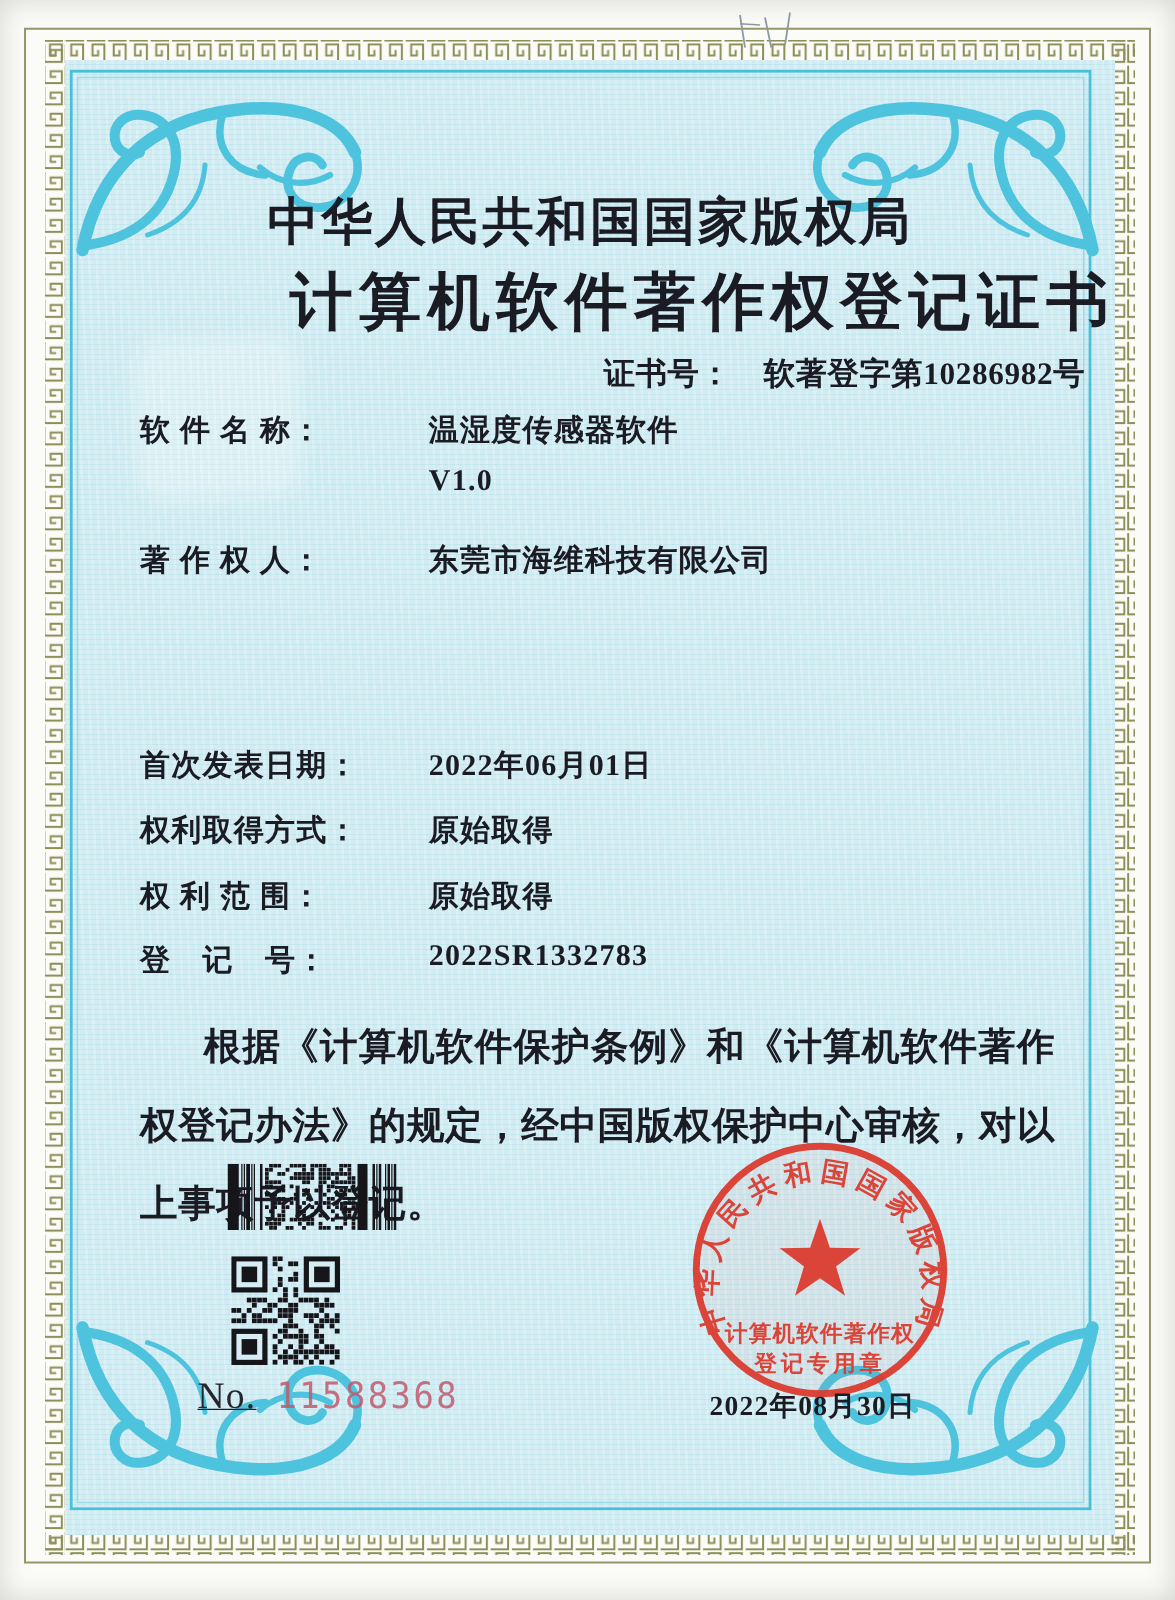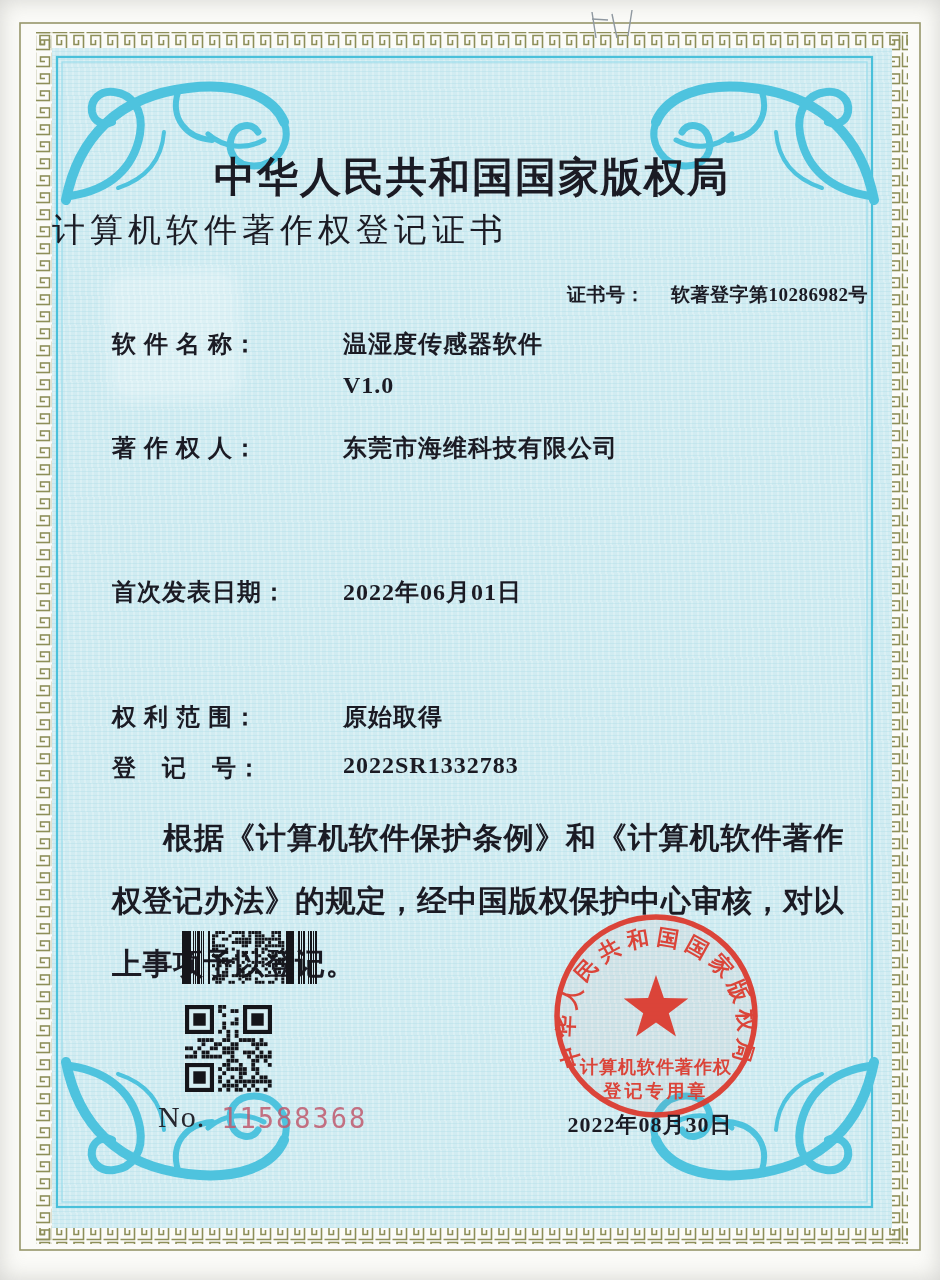--- a/index.html
+++ b/index.html
@@ -25,41 +25,41 @@
     position:absolute; left:110px; top:272px; width:128px; height:126px;
     border-radius:18px; background:rgba(255,255,255,.42);
     box-shadow:0 0 14px rgba(255,255,255,.65), inset 0 0 10px rgba(180,225,235,.5);
     transform:rotate(-2deg); opacity:.65;
   }
   .authority{
     position:absolute; left:52px; top:150px; width:840px; text-align:center;
     font-size:41px; font-weight:700; letter-spacing:2px; white-space:nowrap;
   }
   .cert-title{
-    position:absolute; left:52px; top:208px; width:840px; text-align:left;
-    font-size:33px; font-weight:400; letter-spacing:5px; white-space:nowrap;
+    position:absolute; left:52px; top:208px; width:840px; text-align:right;
+    font-size:50px; font-weight:700; letter-spacing:5px; white-space:nowrap;
   }
   .cert-no{
-    position:absolute; top:282px; right:72px; font-size:19px; font-weight:700;
+    position:absolute; top:282px; right:72px; font-size:25px; font-weight:700;
     letter-spacing:.5px; white-space:nowrap;
   }
   .cert-no .cert-no-val{margin-left:26px;}
   .row{position:absolute; left:112px; font-size:24px; font-weight:700; white-space:nowrap;}
   .row .lbl{letter-spacing:1px;}
   .row .val{position:absolute; left:183px; top:0; letter-spacing:1px;margin-left:48px;}
   .row .val .val2{display:block; margin-top:12px;}
-  .r0{top:328px}.r1{top:432px}.r2{top:541px}.r3{top:576px}.r4{top:648px}.r5{top:701px}.r6{top:752px}
+  .r0{top:328px}.r1{top:432px}.r2{top:541px}.r3{top:596px}.r4{top:648px}.r5{top:701px}.r6{top:752px}
   .body-text{
     position:absolute; left:112px; top:806px; width:732px; margin:0;
     font-size:30px; font-weight:700; line-height:2.1; letter-spacing:.5px;
     text-indent:1.7em; text-align:justify;
   }
   svg.barcode{position:absolute; left:182px; top:931px; width:138px; height:53px;}
   svg.qr{position:absolute; left:185px; top:1005px; width:87px; height:87px;}
-  .serial{position:absolute; left:158px; top:1100px; white-space:nowrap;}
+  .serial{position:absolute; left:158px; top:1100px; white-space:nowrap;text-decoration:underline;}
   .serial-prefix{font-size:30px; color:#26262e; letter-spacing:1px;}
   .serial-num{
     font-family:"DejaVu Sans Mono","Liberation Mono",monospace;
     font-size:27px; color:#c05a6e; letter-spacing:2px; margin-left:16px;
     transform:scaleY(1.08); display:inline-block; opacity:.85;
   }
   .stamp{position:absolute; left:541px; top:901px; width:230px; height:230px; opacity:.94;}
   .stamp svg{width:100%; height:100%;}
   .issue-date{
     position:absolute; left:500px; top:1110px; width:300px; text-align:center;
@@ -132,20 +132,24 @@
       <span class="val2">V1.0</span>
     </span>
   </div>
   <div class="row r1">
     <span class="lbl">著 作 权 人：</span>
     <span class="val">东莞市海维科技有限公司</span>
   </div>
   <div class="row r3">
     <span class="lbl">首次发表日期：</span>
     <span class="val">2022年06月01日</span>
+  </div>
+  <div class="row r4">
+    <span class="lbl">权利取得方式：</span>
+    <span class="val">原始取得</span>
   </div>
   <div class="row r5">
     <span class="lbl">权 利 范 围：</span>
     <span class="val">原始取得</span>
   </div>
   <div class="row r6">
     <span class="lbl">登　记　号：</span>
     <span class="val">2022SR1332783</span>
   </div>
 

